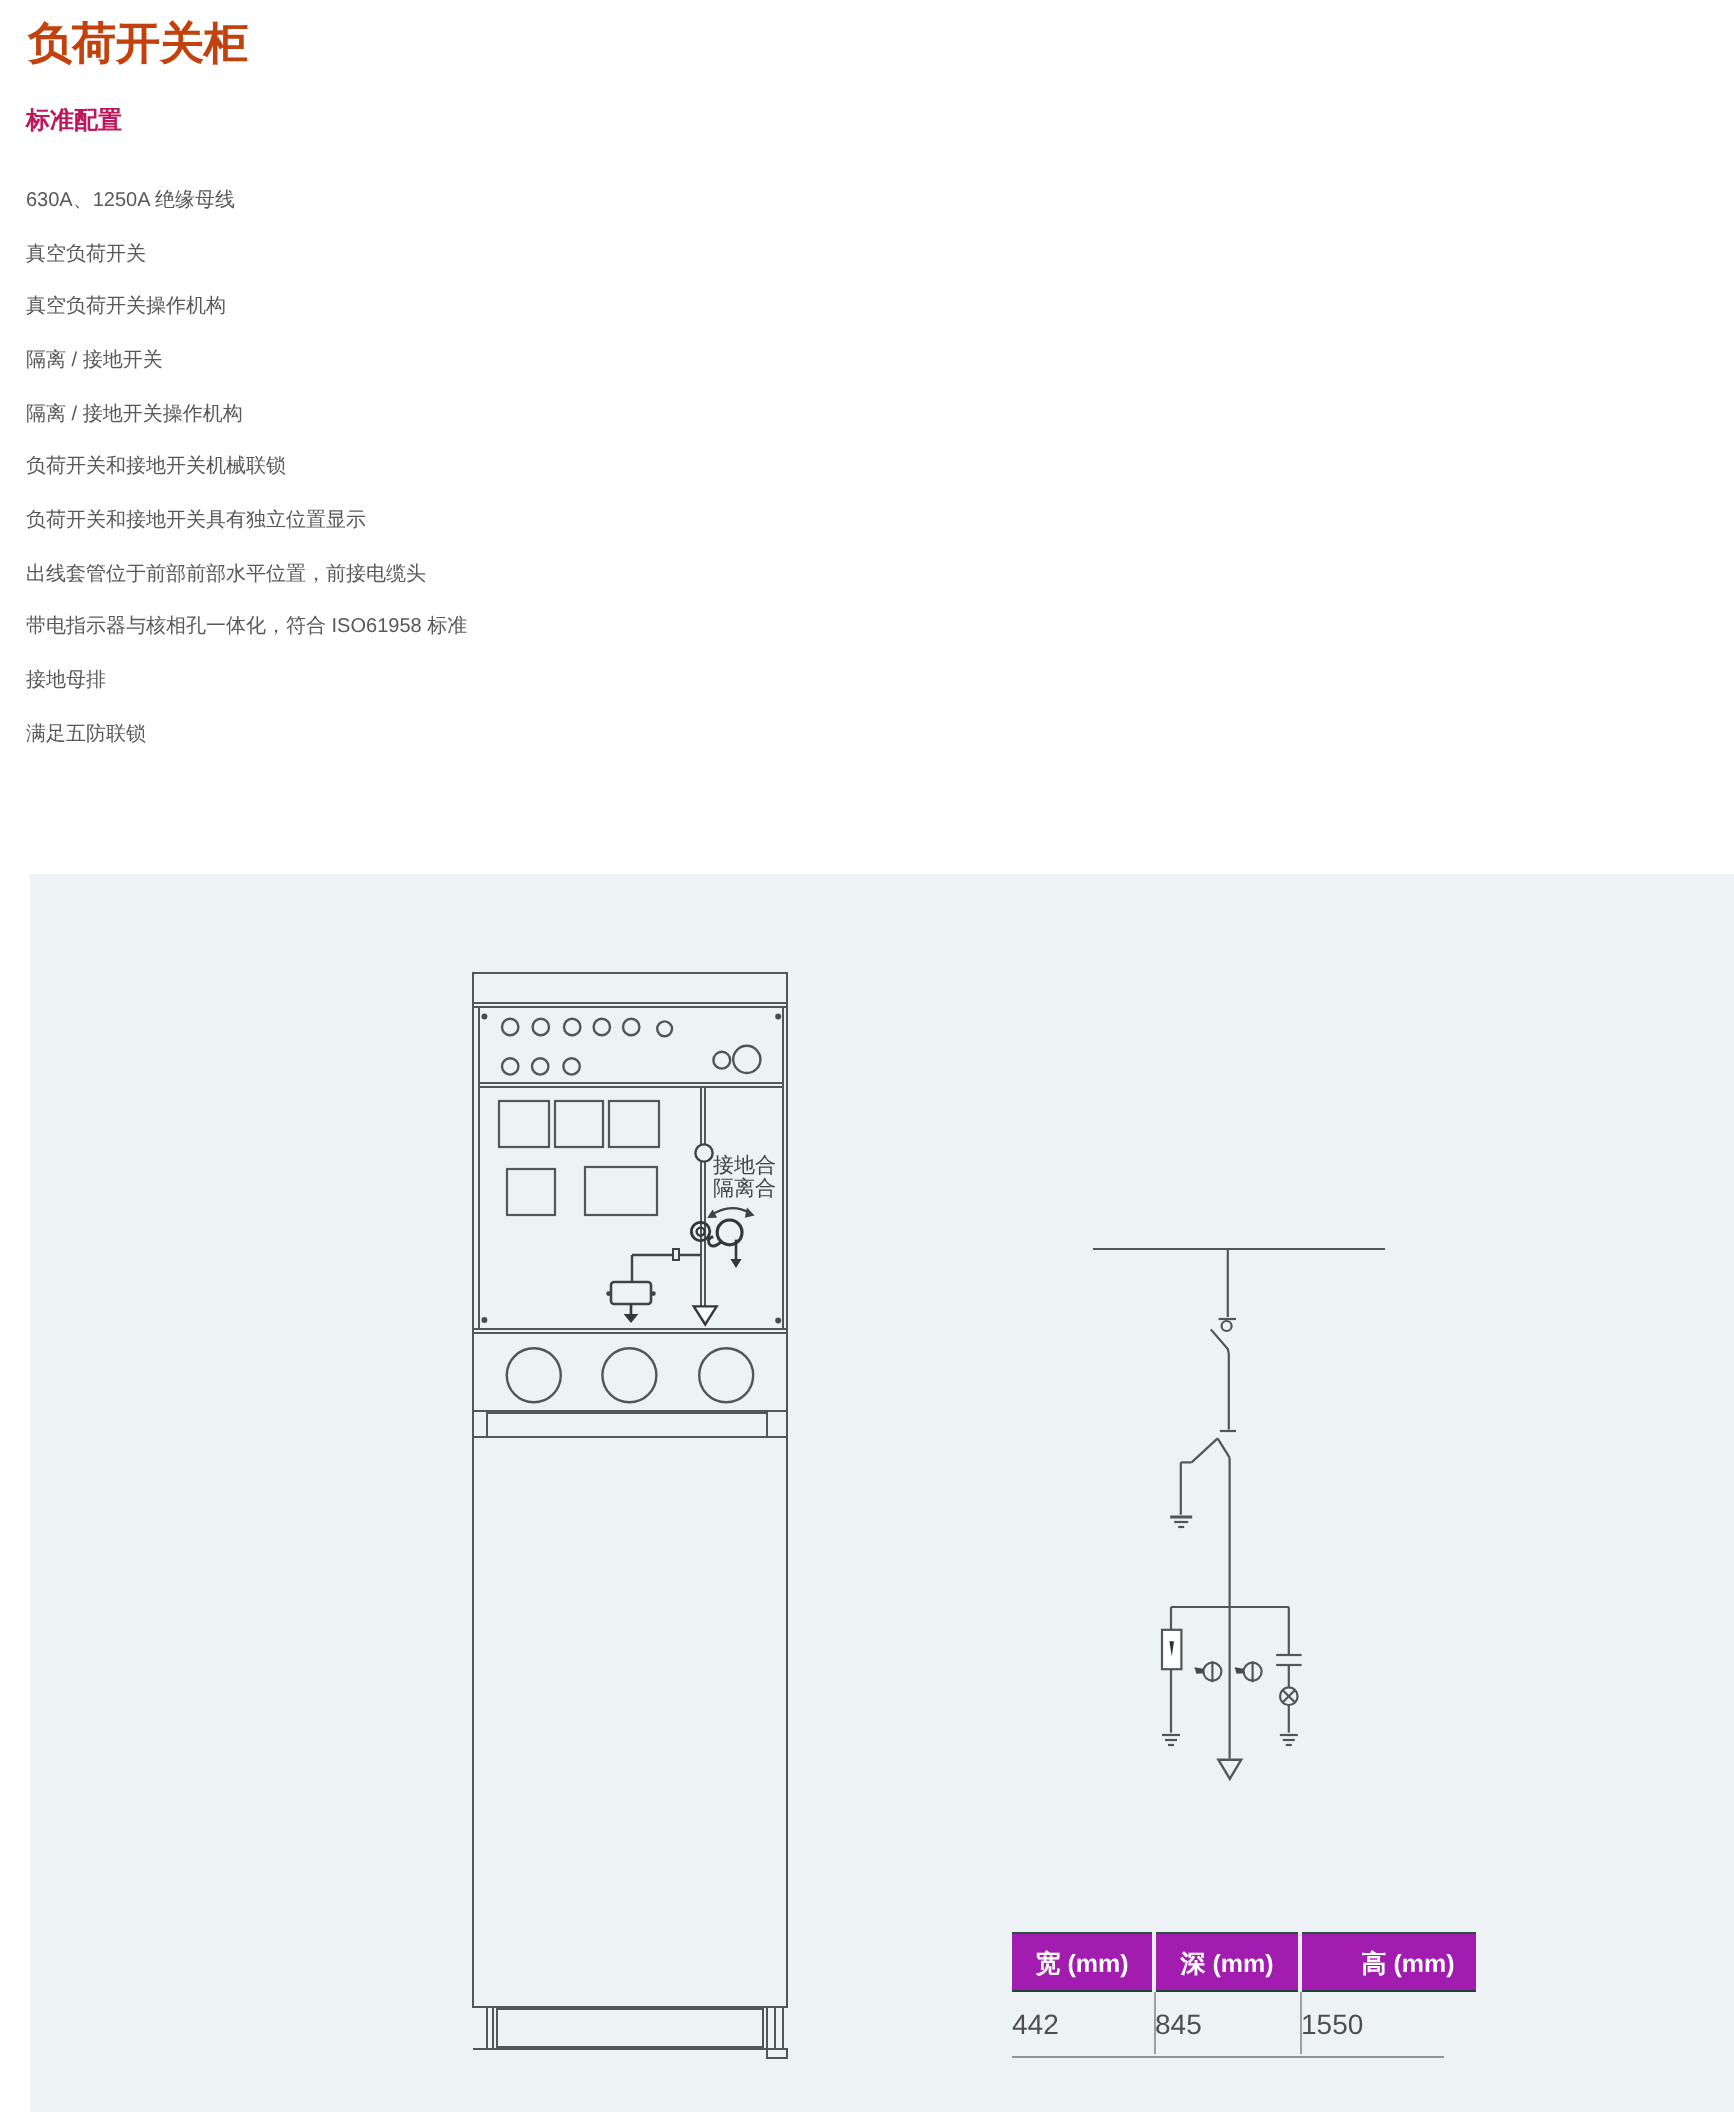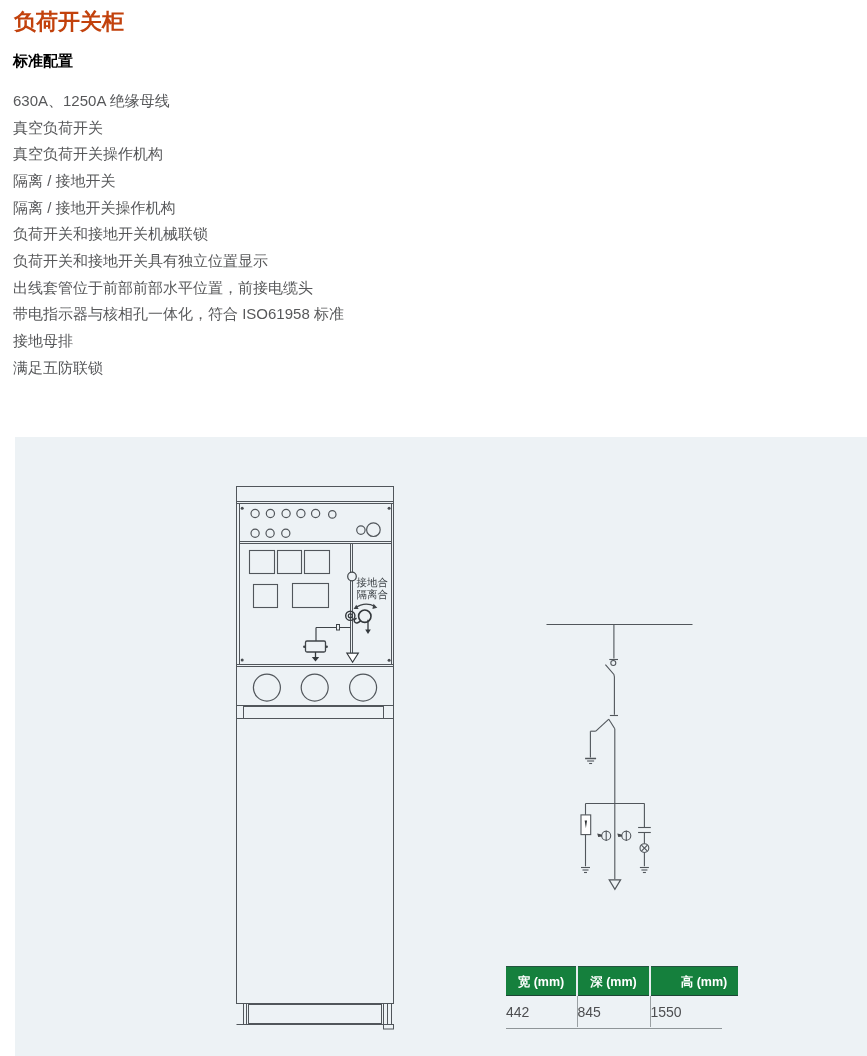--- a/index.html
+++ b/index.html
@@ -1,24 +1,24 @@
 <!DOCTYPE html>
 <html><head>
 <meta charset="utf-8">
 <style>
 html,body{margin:0;padding:0;}
 body{width:867px;height:1056px;background:#ffffff;font-family:"Liberation Sans",sans-serif;position:relative;overflow:hidden;}
 .title{position:absolute;left:14px;top:7px;font-size:22px;font-weight:bold;color:#c2410c;}
-.subtitle{position:absolute;left:13px;top:52px;font-size:15px;font-weight:bold;color:#000000;}
-.list{position:absolute;left:13px;top:88px;font-size:15px;color:#57585a;line-height:26.65px;}
+.subtitle{position:absolute;left:13px;top:52px;font-size:12px;font-weight:bold;color:#be185d;}
+.list{position:absolute;left:13px;top:88px;font-size:10px;color:#57585a;line-height:26.65px;}
 .panel{position:absolute;left:15px;top:437px;width:852px;height:619px;background:#edf2f5;}
 .drawsvg{position:absolute;left:0;top:0;}
 .labeltxt{font-size:10.5px;fill:#3f4448;font-family:"Liberation Sans",sans-serif;}
 table.dim{position:absolute;left:491px;top:529px;border-collapse:collapse;font-size:14px;}
-table.dim th{background:#15803d;color:#ffffff;font-weight:bold;font-size:12.5px;height:26px;padding:2px 0 0 0;border-left:2px solid #e7edf0;border-right:2px solid #e7edf0;border-top:1px solid #24523f;border-bottom:1px solid #1d4435;}
+table.dim th{background:#a21caf;color:#ffffff;font-weight:bold;font-size:12.5px;height:26px;padding:2px 0 0 0;border-left:2px solid #e7edf0;border-right:2px solid #e7edf0;border-top:1px solid #24523f;border-bottom:1px solid #1d4435;}
 table.dim th:first-child{border-left:none;}
 table.dim th:last-child{border-right:none;padding-left:19px;}
 table.dim td{height:31px;color:#4d4e50;border-left:1px solid #9aa0a3;padding:0;}
 table.dim td:first-child{border-left:none;}
 </style>
 </head>
 <body>
 <div class="title">负荷开关柜</div>
 <div class="subtitle">标准配置</div>
 <div class="list">

